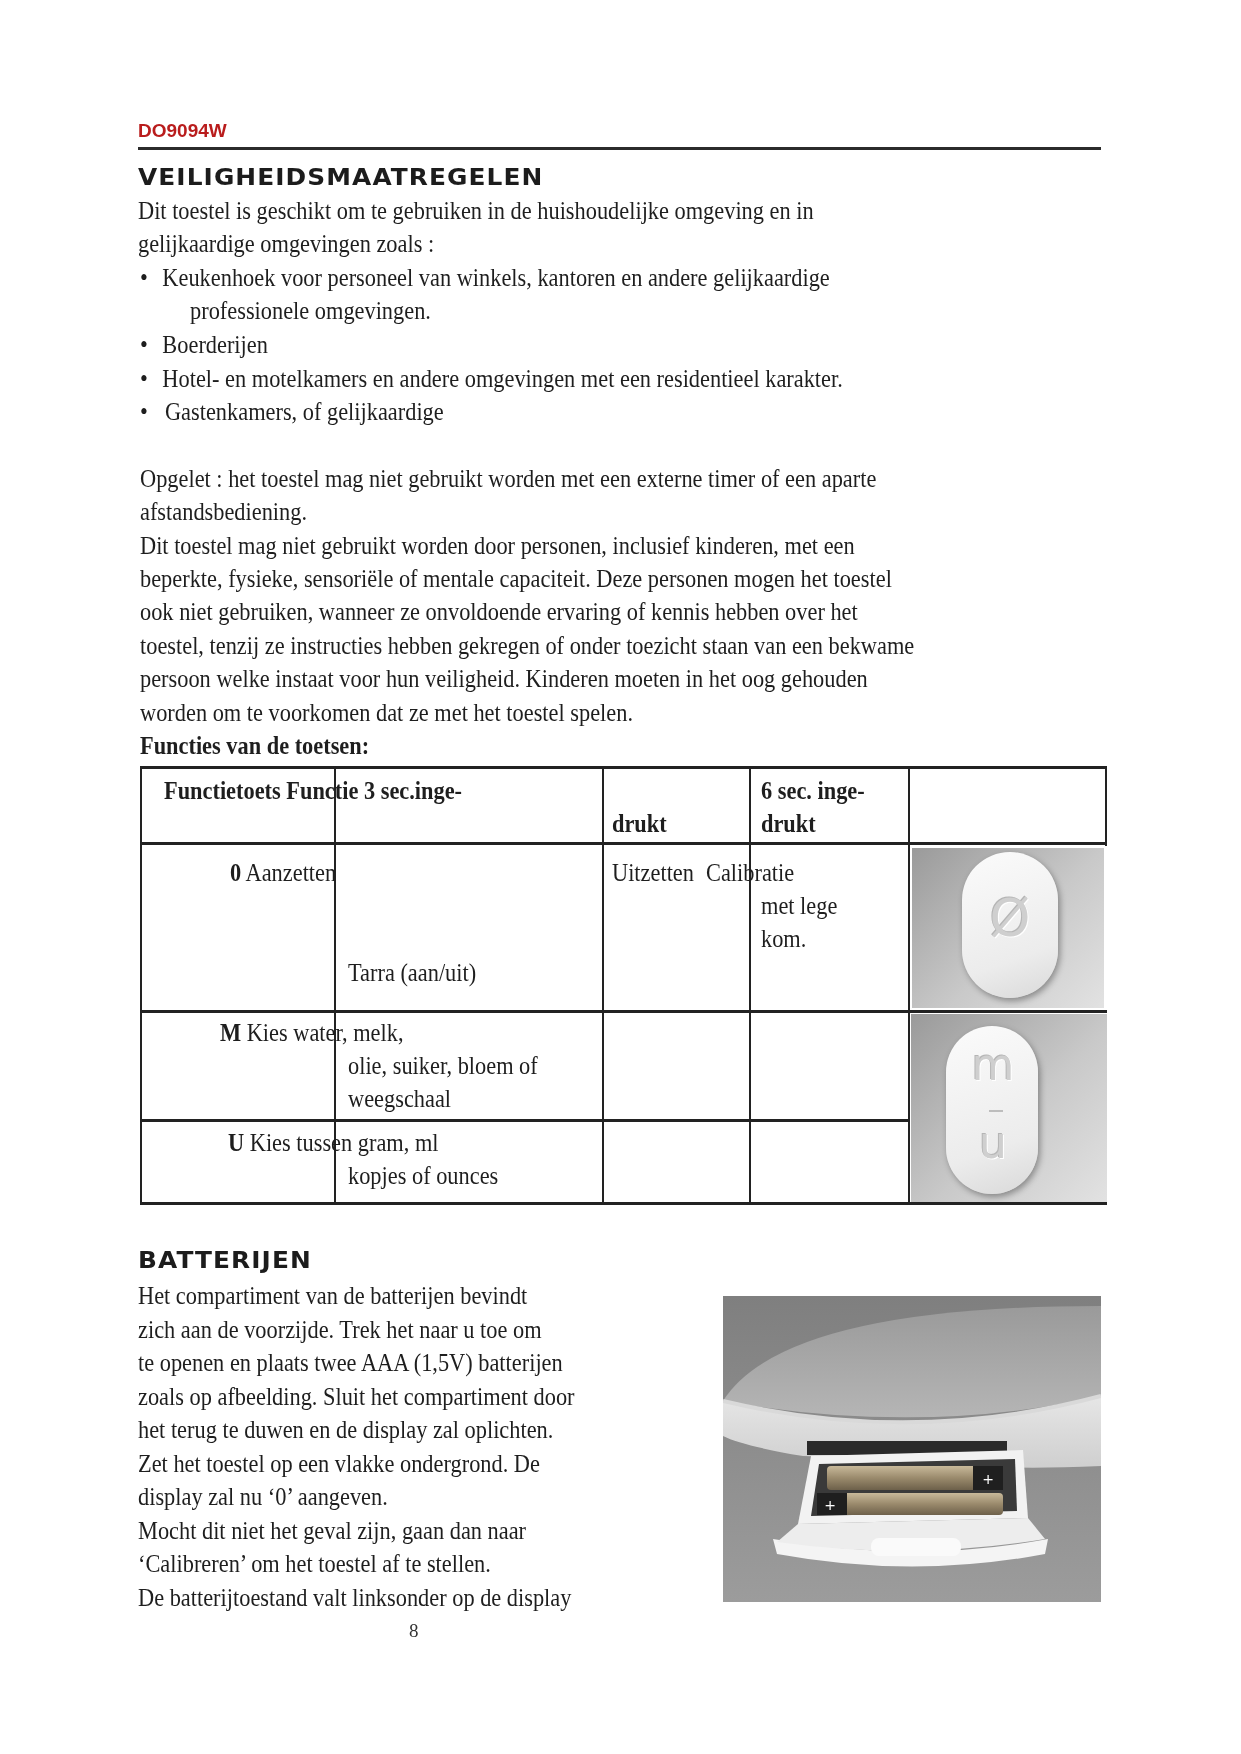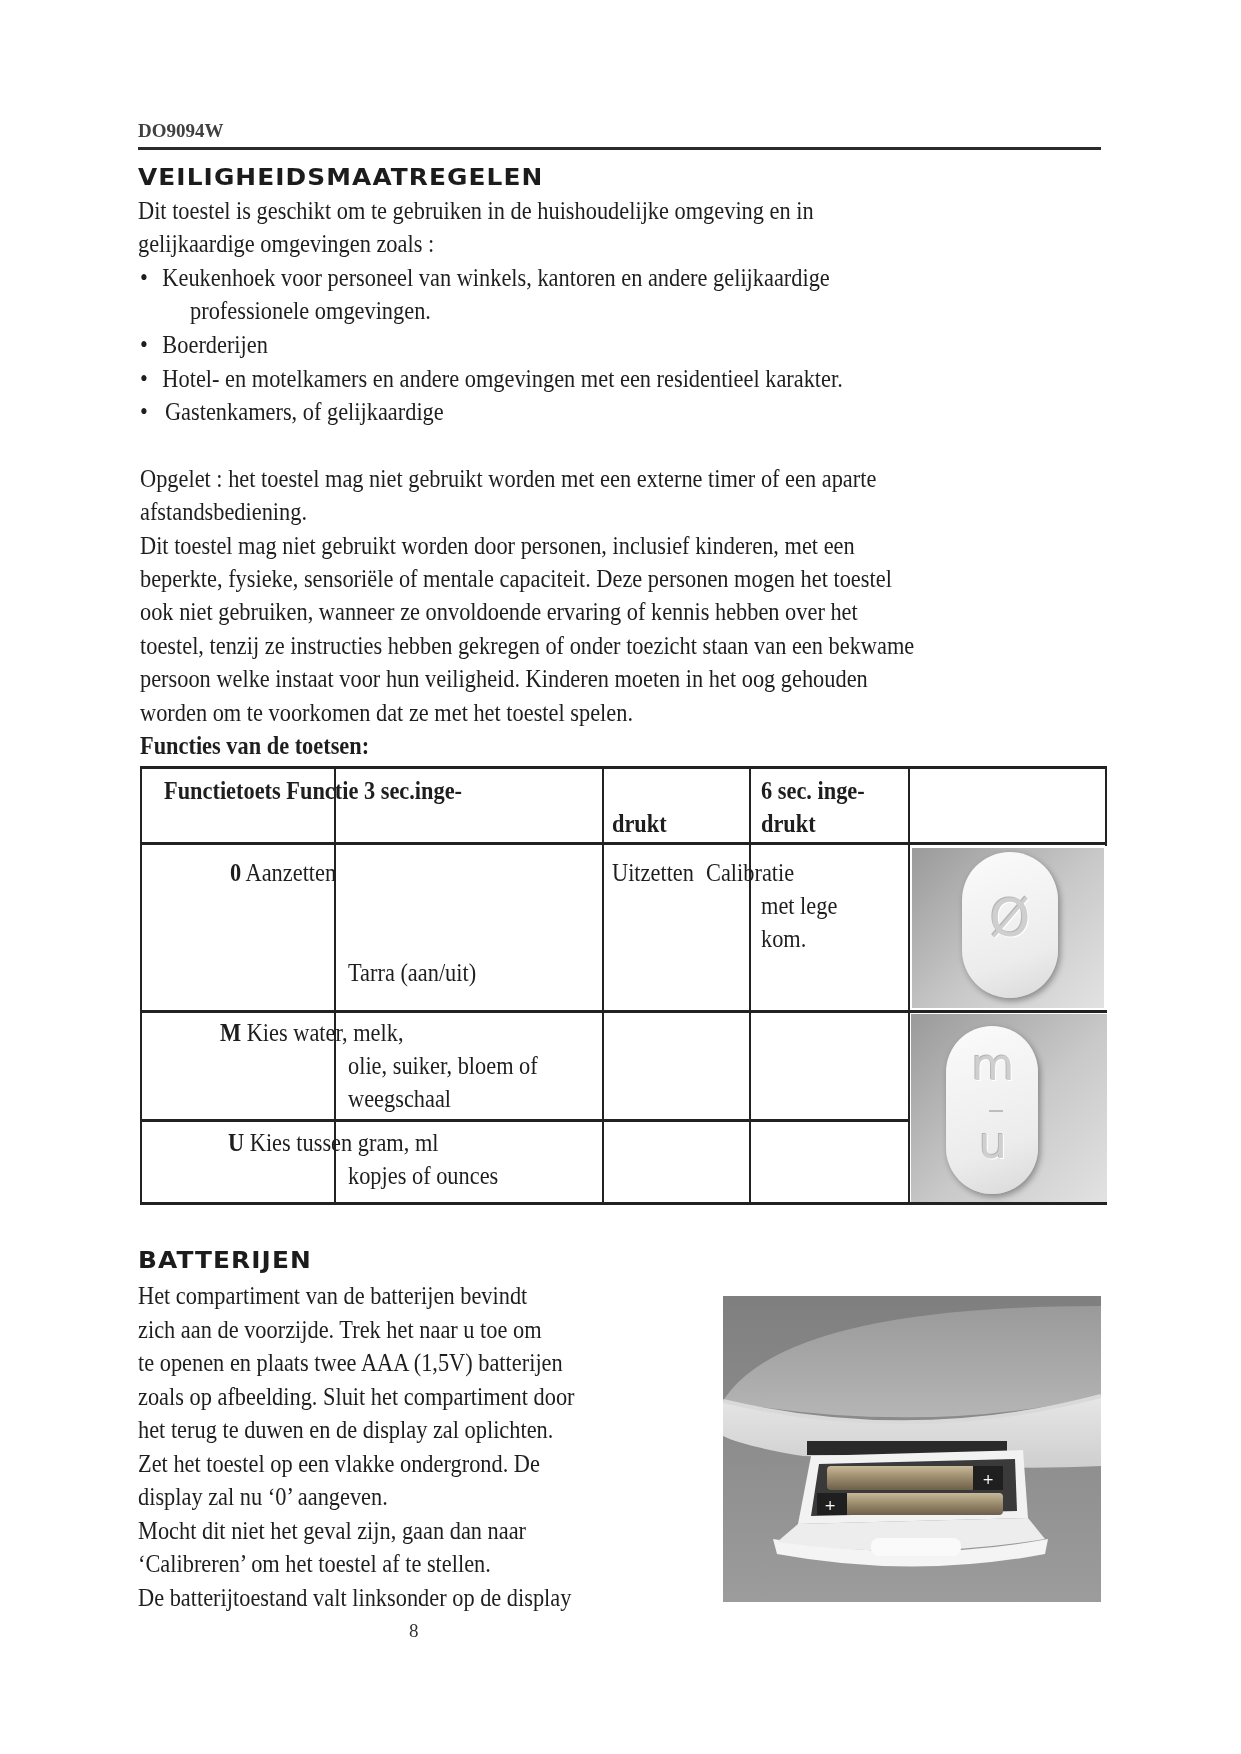--- a/index.html
+++ b/index.html
@@ -1,18 +1,18 @@
 <!DOCTYPE html>
 <html><head>
 <meta charset="utf-8">
 <style>
   html, body { margin: 0; padding: 0; background: #ffffff; }
   body { width: 1241px; height: 1754px; position: relative; overflow: hidden; color: #1a1a1a; }
   .abs { position: absolute; }
-  .model { left: 138px; top: 120px; font-family: Liberation Serif, serif; font-weight: bold; font-size: 19px; letter-spacing: 0px; color: #404040; }
+  .model { left: 138px; top: 120px; font-family: Liberation Sans, sans-serif; font-weight: bold; font-size: 19px; letter-spacing: 0px; color: #b91c1c; }
   .rule { left: 138px; top: 147px; width: 963px; height: 3px; background: #2b2b2b; }
   .h-display { font-family: "DejaVu Sans", sans-serif; font-weight: bold; font-size: 23px; letter-spacing: 1px; color: #1c1c1c; transform-origin: 0 0; transform: scaleX(1.08); }
   .serif { font-family: "Liberation Serif", serif; font-size: 26px; color: #1e1e1e; white-space: nowrap; transform-origin: 0 0; transform: scaleX(0.86); }
   .line { position: absolute; }
   .bold { font-weight: bold; }
   .bullet { display: inline-block; width: 26px; }
   
   .tbl { position: absolute; left: 140px; top: 766px; width: 967px; height: 439px; }
   .hl { position: absolute; background: #222; height: 3px; }
   .vl { position: absolute; background: #222; width: 2px; }

